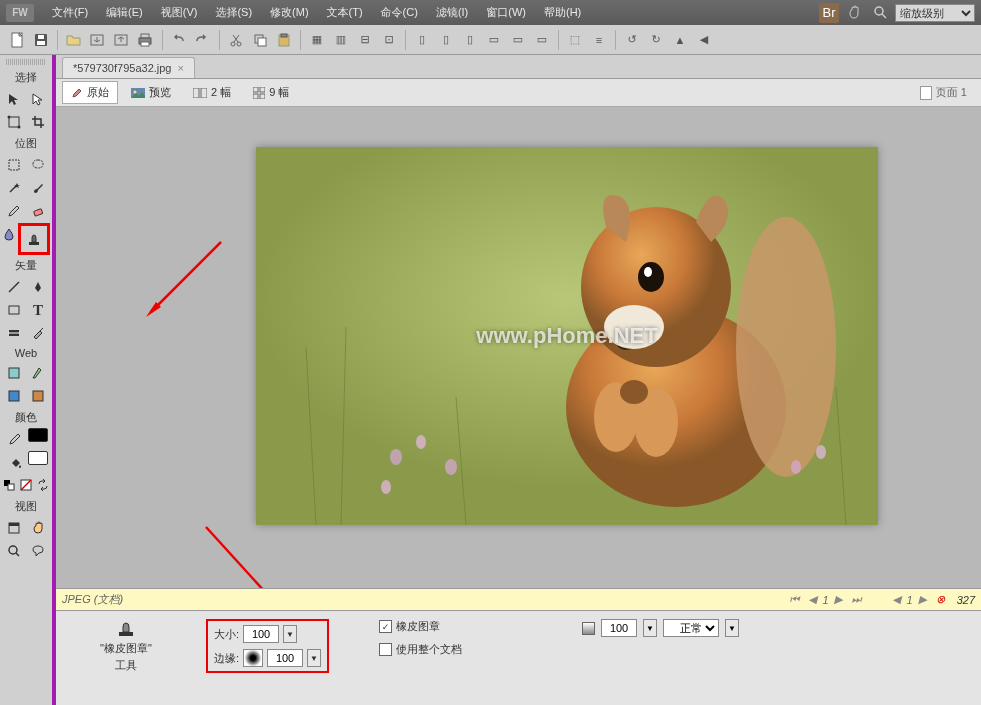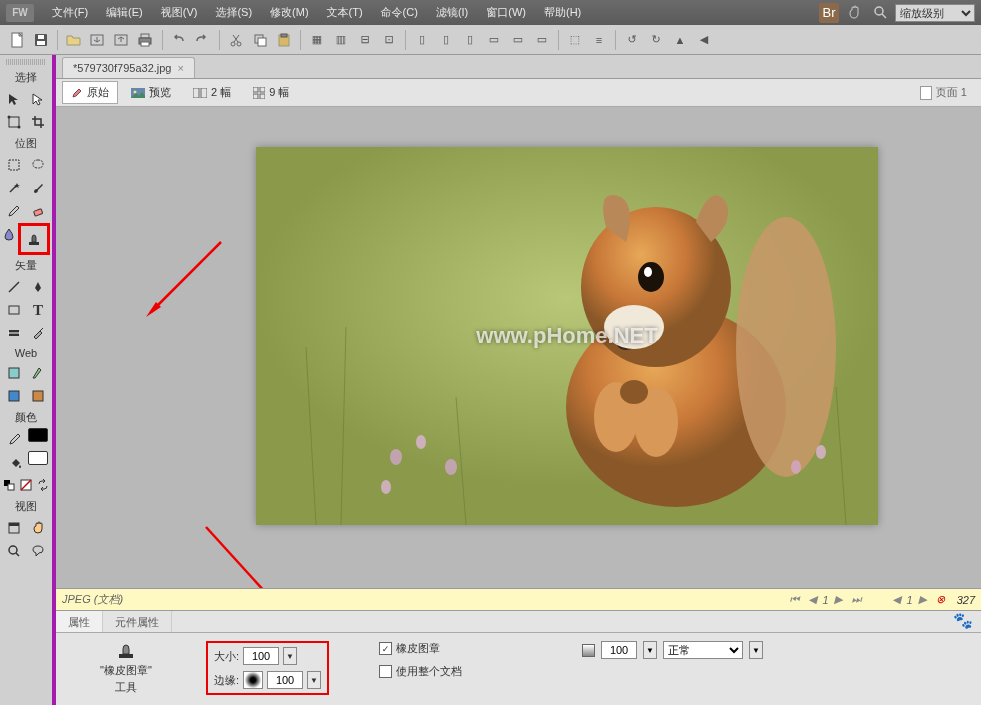--- a/index.html
+++ b/index.html
@@ -51,21 +51,21 @@
 .tool-info { display: flex; flex-direction: column; align-items: center; gap: 2px; font-size: 11px; color: #333; width: 120px; }
 .stamp-icon { width: 20px; height: 20px; display: flex; align-items: center; justify-content: center; }
 .size-group { display: flex; flex-direction: column; gap: 6px; }
 .size-row { display: flex; align-items: center; gap: 4px; font-size: 11px; color: #333; }
 .size-hl { border: 2px solid #e00; padding: 4px 6px; }
 .num-input { width: 36px; height: 18px; border: 1px solid #888; background: #fff; font-size: 11px; text-align: center; }
 .dd-btn { width: 14px; height: 18px; border: 1px solid #888; background: #e8e8e8; font-size: 8px; display: flex; align-items: center; justify-content: center; }
 .edge-swatch { width: 20px; height: 18px; border: 1px solid #888; background: radial-gradient(circle, #000 20%, #fff 70%); }
 .chk-row { display: flex; align-items: center; gap: 4px; font-size: 11px; color: #333; }
 .chk { width: 13px; height: 13px; border: 1px solid #666; background: #fff; display: flex; align-items: center; justify-content: center; font-size: 9px; color: #333; }
-.mode-select { height: 18px; width: 80px; border: 1px solid #888; background: #fff; font-size: 11px; }
+.mode-select { height: 18px; width: 56px; border: 1px solid #888; background: #fff; font-size: 11px; padding-left: 12px; }
 svg { display: block; }
 </style>
 </head>
 <body>
 
 <div class="menubar">
   <div class="fw-logo">FW</div>
   <div class="menu-item">文件(F)</div>
   <div class="menu-item">编辑(E)</div>
   <div class="menu-item">视图(V)</div>
@@ -501,25 +501,20 @@
         <div style="width:20px"></div>
         <div class="nav-btn">◀</div>
         <span>1</span>
         <div class="nav-btn">▶</div>
         <div class="nav-btn" style="color:#c00">⊗</div>
         <span style="color:#333;margin-left:6px">327</span>
       </div>
     </div>
 
     <div class="props-panel">
-      <div class="props-tabs">
-        <div class="prop-tab active">属性</div>
-        <div class="prop-tab">元件属性</div>
-        <div class="prop-paws">🐾</div>
-      </div>
       <div class="props-body">
         <div class="tool-info">
           <div class="stamp-icon">
               <svg width="18" height="18">
                 <rect x="2" y="12" width="14" height="4" fill="#333"></rect>
                 <path d="M6 12 L6 7 Q6 3 9 3 Q12 3 12 7 L12 12 Z" fill="#888" stroke="#333"></path>
               </svg>
             </div>
           <span>"橡皮图章"</span>
           <span>工具</span>

